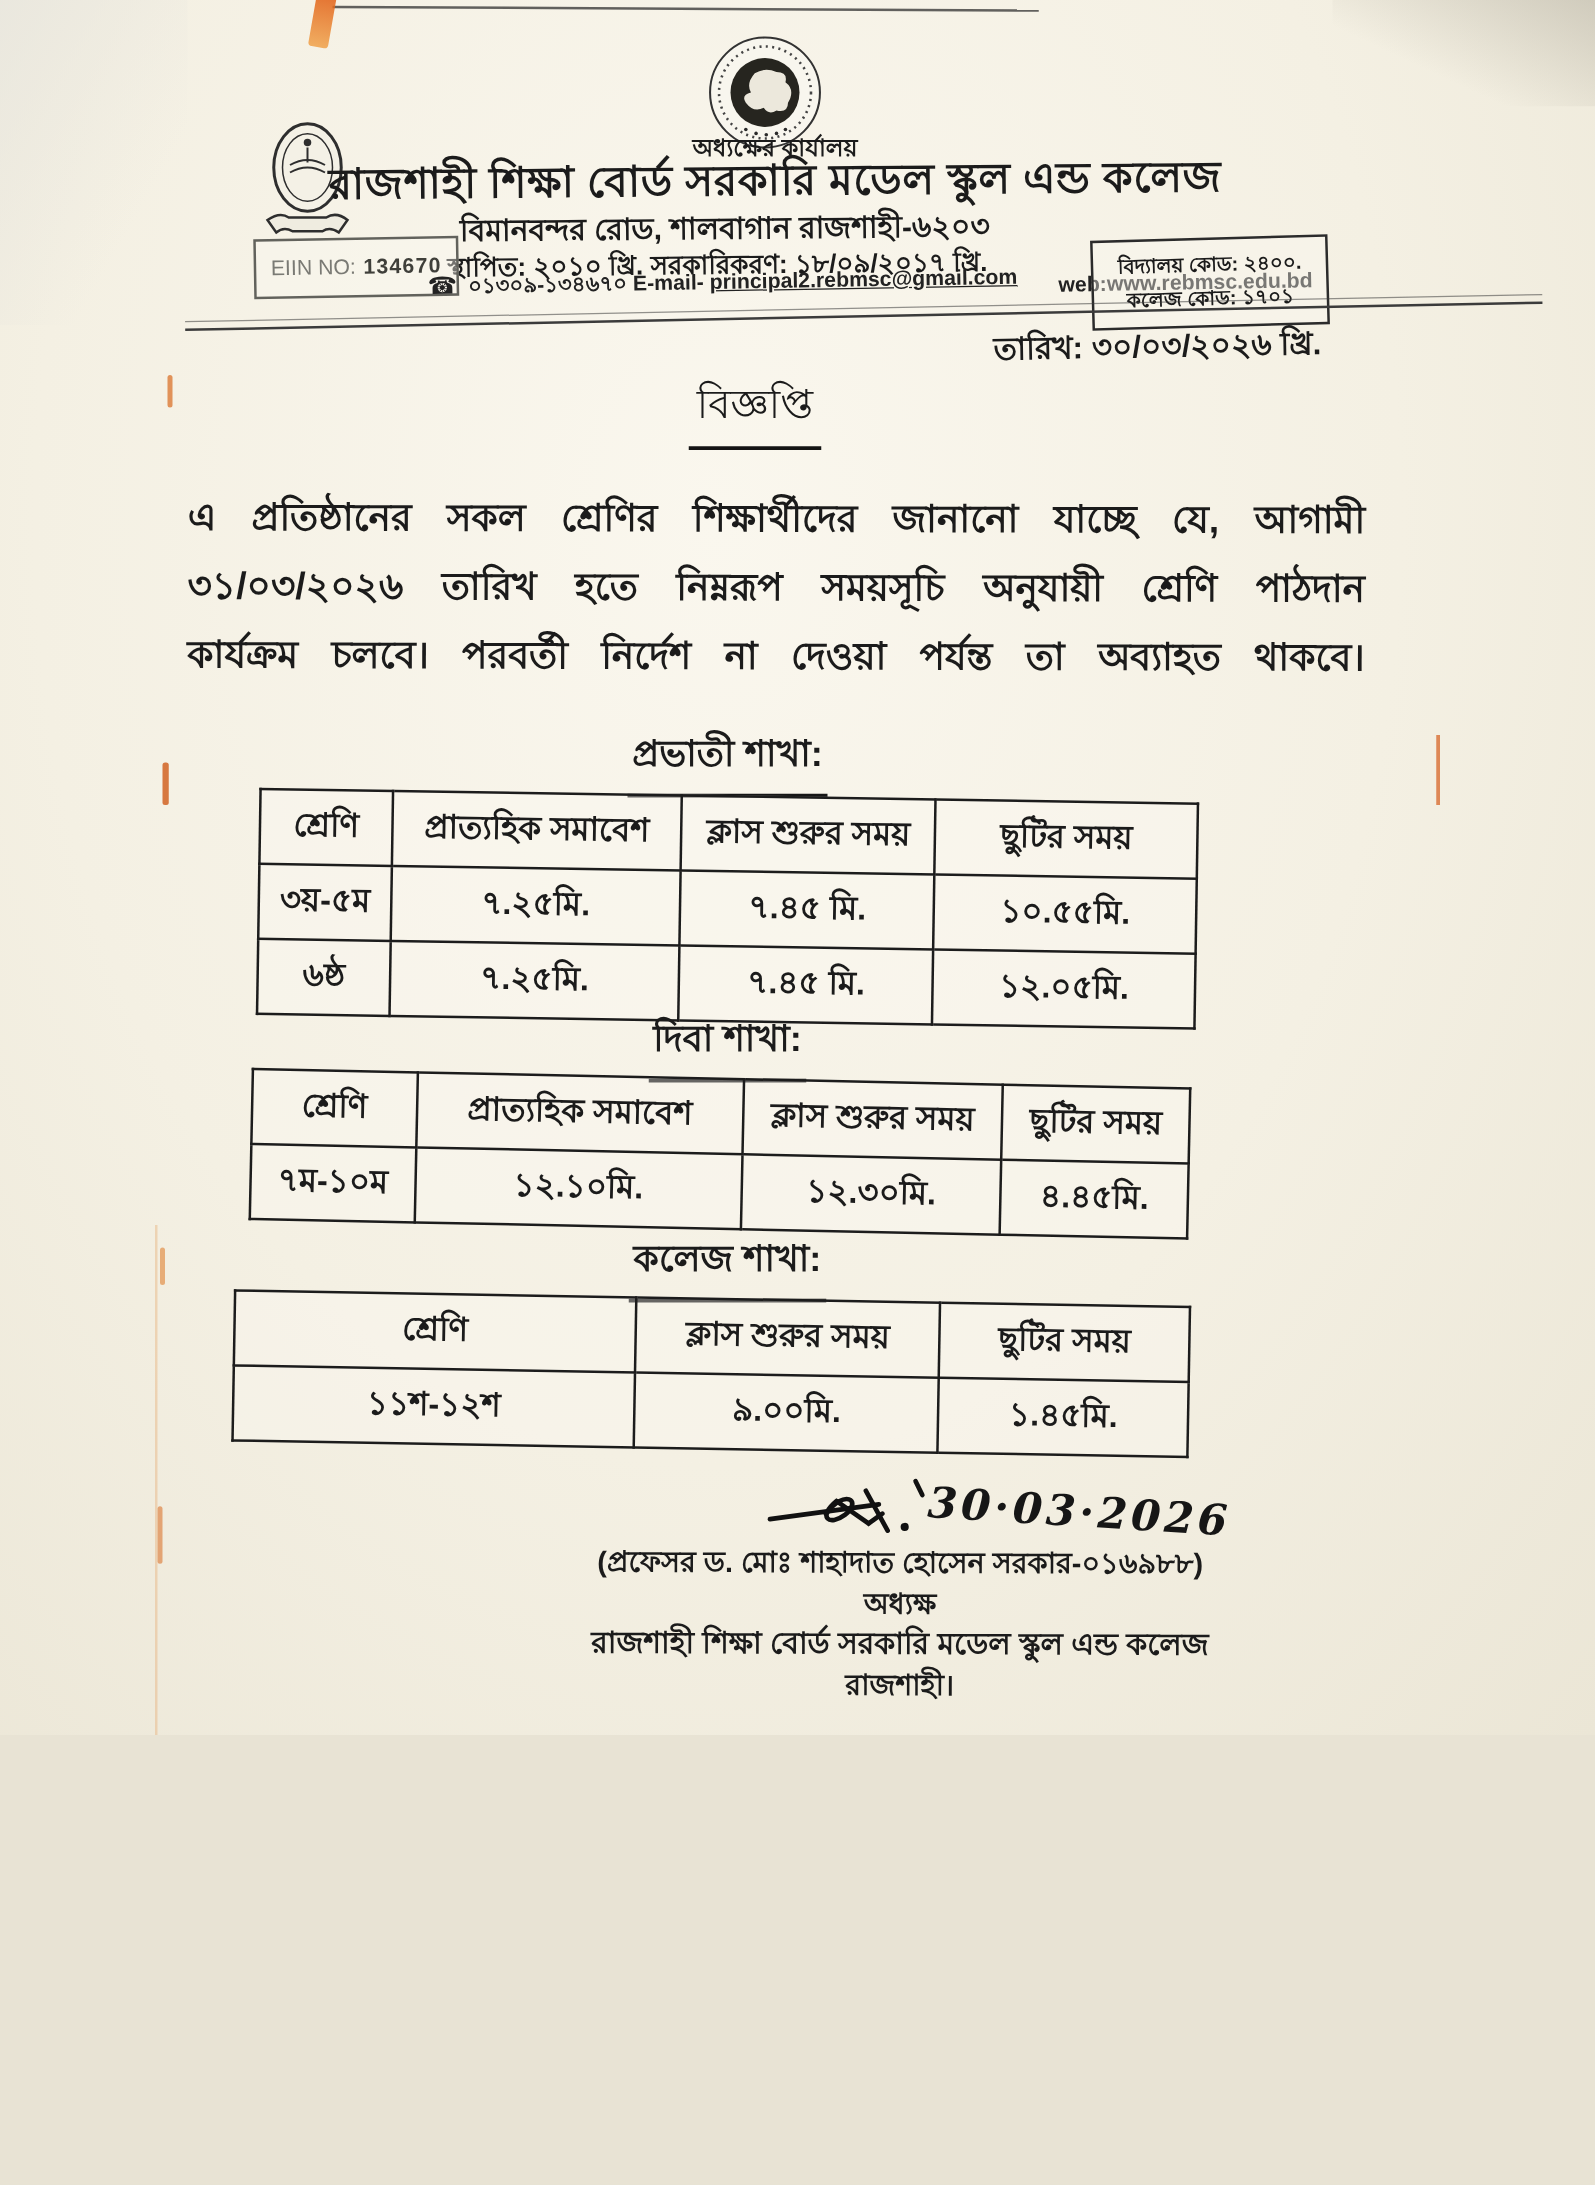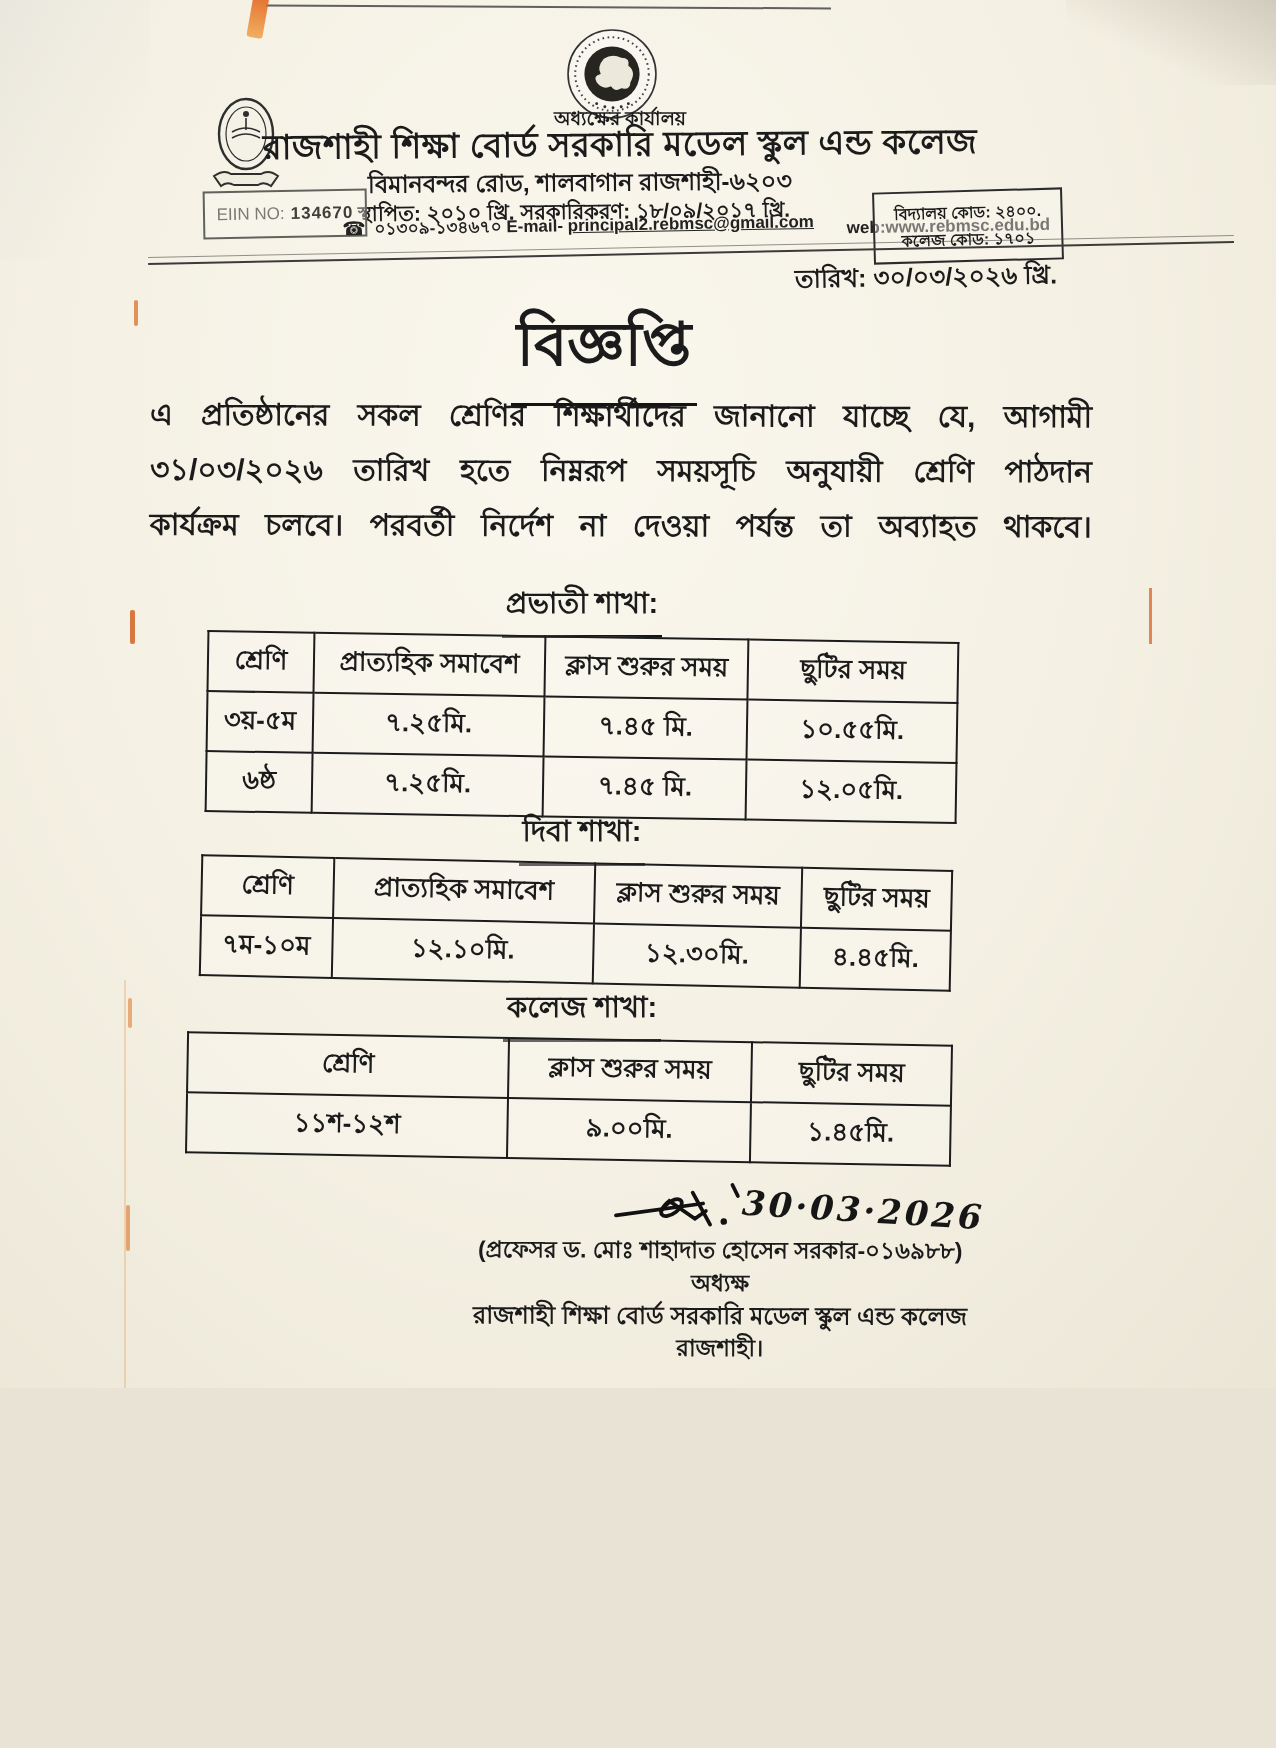--- a/index.html
+++ b/index.html
@@ -44,21 +44,21 @@
   .contact-line .email{text-decoration:underline;}
   .contact-line .web{position:relative;top:7px;margin-left:28px;}
   .phone-glyph{font-size:19px;margin-right:4px;}
   .codes-box{position:absolute;left:873px;top:190px;width:170px;border:2.5px solid #2b2b2b;transform:rotate(-1.6deg);
     padding:7px 8px;text-align:center;font-size:16px;font-weight:700;line-height:1.7;background:rgba(250,248,240,.4);}
   .header-rule{position:absolute;left:148px;right:42px;top:246px;height:5px;
     border-top:1px solid rgba(60,60,60,.55);border-bottom:2px solid #3b3b3b;transform:rotate(-1.15deg);}
   
   .date-line{position:absolute;left:745px;top:258px;width:312px;text-align:right;font-size:25px;font-weight:700;transform:rotate(-1deg);}
   .title-wrap{position:absolute;left:0;right:0;top:298px;text-align:center;transform:translateX(-34px);}
-  .title{display:inline-block;font-size:60px;font-weight:700;padding:0 6px 5px;border-bottom:3.5px solid #141414;}
+  .title{display:inline-block;font-size:32px;font-weight:400;padding:0 6px 5px;border-bottom:3.5px solid #141414;}
   .body-par{position:absolute;left:150px;top:388px;width:942px;font-size:30px;font-weight:700;transform:rotate(.15deg);}
   .body-par .bline{line-height:55px;text-align:justify;text-align-last:justify;}
   
   .sec-head-wrap{position:absolute;left:0;right:0;text-align:center;transform:translateX(-56px);}
   .sec-head{display:inline-block;font-size:29px;font-weight:700;padding:0 4px 6px;border-bottom:3px solid #161616;}
   .h1{top:580px;} .h2{top:808px;} .h3{top:984px;}
   table.sched{position:absolute;border-collapse:collapse;background:rgba(252,250,243,.35);}
   table.sched td,table.sched th{border:2.5px solid #1c1c1c;text-align:center;font-size:26px;font-weight:700;padding:7px 6px;}
   table.sched th{font-size:26px;}
   .t1{left:206px;top:636px;width:752px;transform:rotate(.9deg);}

